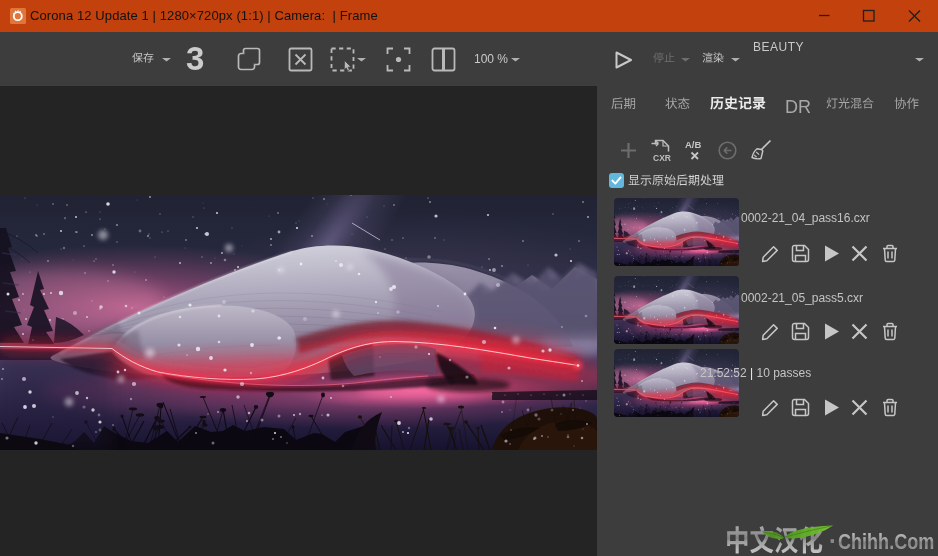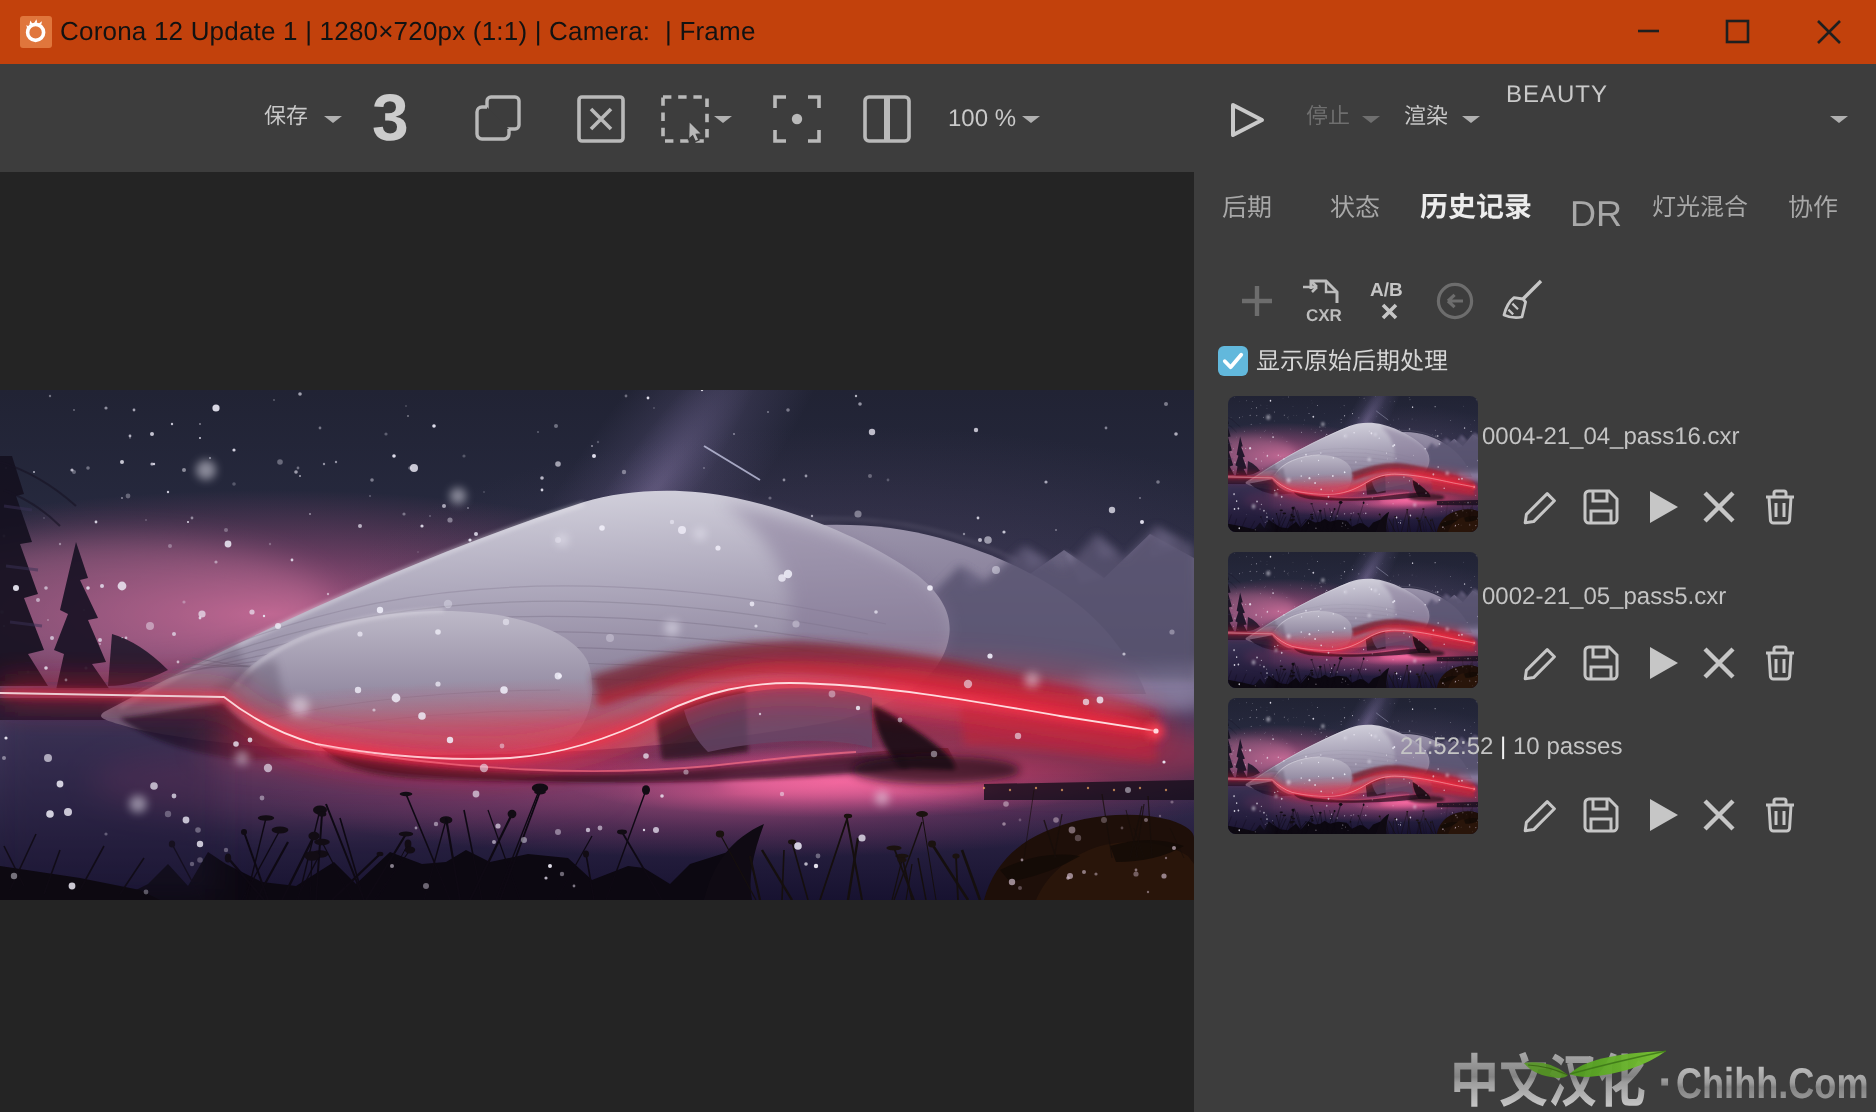--- a/index.html
+++ b/index.html
@@ -780,21 +780,21 @@
       <path transform="translate(36.0,10.6) scale(0.01200,-0.01200)" d="M462 327V-80H531V-36H833V-78H905V327ZM531 31V259H833V31ZM429 407C458 419 501 423 873 452C886 426 897 402 905 381L969 414C938 491 868 608 800 695L740 666C774 622 808 569 838 517L519 497C585 587 651 703 705 819L627 841C577 714 495 580 468 544C443 508 423 484 404 480C413 460 425 423 429 407ZM202 565H316C304 437 281 329 247 241C213 268 178 295 144 319C163 390 184 477 202 565ZM65 292C115 258 168 216 217 174C171 84 112 20 40 -19C56 -33 76 -60 86 -78C162 -31 223 34 271 124C309 87 342 52 364 21L410 82C385 115 347 154 303 193C349 305 377 448 389 630L345 637L333 635H216C229 703 240 770 248 831L178 836C171 774 161 705 148 635H43V565H134C113 462 88 363 65 292Z"></path>
       <path transform="translate(48.0,10.6) scale(0.01200,-0.01200)" d="M151 750V491C151 336 140 122 32 -30C50 -40 82 -66 95 -82C210 81 227 324 227 491H954V563H227V687C456 702 711 729 885 771L821 832C667 793 388 764 151 750ZM312 348V-81H387V-29H802V-79H881V348ZM387 41V278H802V41Z"></path>
       <path transform="translate(60.0,10.6) scale(0.01200,-0.01200)" d="M178 143C148 76 95 9 39 -36C57 -47 87 -68 101 -80C155 -30 213 47 249 123ZM321 112C360 65 406 -1 424 -42L486 -6C465 35 419 97 379 143ZM855 722V561H650V722ZM580 790V427C580 283 572 92 488 -41C505 -49 536 -71 548 -84C608 11 634 139 644 260H855V17C855 1 849 -3 835 -4C820 -5 769 -5 716 -3C726 -23 737 -56 740 -76C813 -76 861 -75 889 -62C918 -50 927 -27 927 16V790ZM855 494V328H648C650 363 650 396 650 427V494ZM387 828V707H205V828H137V707H52V640H137V231H38V164H531V231H457V640H531V707H457V828ZM205 640H387V551H205ZM205 491H387V393H205ZM205 332H387V231H205Z"></path>
       <path transform="translate(72.0,10.6) scale(0.01200,-0.01200)" d="M426 612C407 471 372 356 324 262C283 330 250 417 225 528C234 555 243 583 252 612ZM220 836C193 640 131 451 52 347C72 337 99 317 113 305C139 340 163 382 185 430C212 334 245 256 284 194C218 95 134 25 34 -23C53 -34 83 -64 96 -81C188 -34 267 34 332 127C454 -17 615 -49 787 -49H934C939 -27 952 10 965 29C926 28 822 28 791 28C637 28 486 56 373 192C441 314 488 470 510 670L461 684L446 681H270C281 725 291 771 299 817ZM615 838V102H695V520C763 441 836 347 871 285L937 326C892 398 797 511 721 594L695 579V838Z"></path>
       <path transform="translate(84.0,10.6) scale(0.01200,-0.01200)" d="M476 540H629V411H476ZM694 540H847V411H694ZM476 728H629V601H476ZM694 728H847V601H694ZM318 22V-47H967V22H700V160H933V228H700V346H919V794H407V346H623V228H395V160H623V22ZM35 100 54 24C142 53 257 92 365 128L352 201L242 164V413H343V483H242V702H358V772H46V702H170V483H56V413H170V141C119 125 73 111 35 100Z"></path>
     </g>
   </svg>
 <div class="thumb" style="top:198px"><svg width="125" height="68" viewBox="10 0 577 255" preserveAspectRatio="none">
       <use href="#scene"></use>
     </svg></div>
-<div class="entrytxt" style="left:741px;top:211px">0004-21_04_pass16.cxr</div>
+<div class="entrytxt" style="left:741px;top:211px">0002-21_04_pass16.cxr</div>
 <svg class="abs" style="left:761px;top:244px" width="19" height="19">
 <g fill="none" stroke="#c6c6c6" stroke-width="1.5">
 <path d="M2.2,13.2 L12.6,2.8 L16.2,6.4 L5.8,16.8 L1.6,17.4 Z" stroke-linejoin="round"></path>
 </g>
   </svg>
 <svg class="abs" style="left:791px;top:244px" width="19" height="19">
 <g fill="none" stroke="#c6c6c6" stroke-width="1.5">
 <path d="M1.5,3.5 A2,2 0 0 1 3.5,1.5 L13.5,1.5 L17.5,5.5 L17.5,15.5 A2,2 0 0 1 15.5,17.5 L3.5,17.5 A2,2 0 0 1 1.5,15.5 Z"></path>
 <path d="M5.5,1.8 L5.5,6.5 L12.5,6.5 L12.5,1.8"></path>
 <path d="M4.5,17.2 L4.5,11.5 L14.5,11.5 L14.5,17.2"></path>

